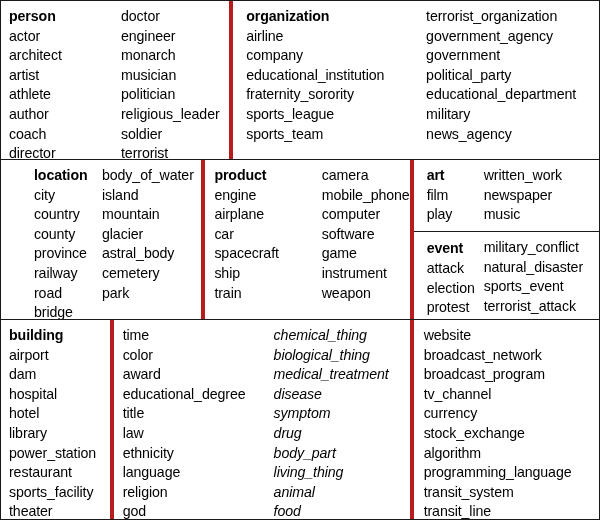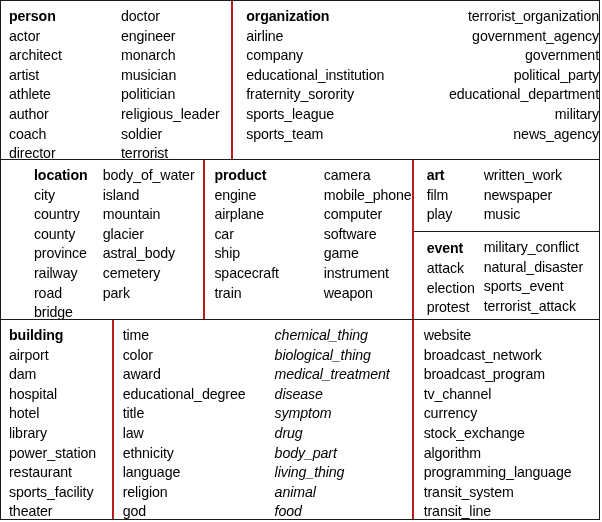--- a/index.html
+++ b/index.html
@@ -32,21 +32,21 @@
   }
   .tax-row:last-child {
     border-bottom: none;
   }
   #row-1 { height: 159px; }
   #row-2 { height: 160px; }
   #row-3 { height: 199px; }
 
   .tax-cell {
     box-sizing: border-box;
-    border-right: 2px solid #b91c1c;
+    border-right: 4px solid #b91c1c;
     display: flex;
     flex-direction: row;
     padding-top: 6px;
     overflow: hidden;
   }
   .tax-cell:last-child {
     border-right: none;
   }
   .stack-cell {
     box-sizing: border-box;
@@ -86,21 +86,21 @@
     font-weight: bold;
   }
 
   
   #cell-person       { width: 233px; }
   #cell-person .col-a { width: 112px; padding-left: 8px; }
   #cell-person .col-b { width: 113px; padding-left: 8px; }
 
   #cell-organization { width: 367px; }
   #cell-organization .col-a { width: 186px; padding-left: 13px; }
-  #cell-organization .col-b { width: 180px; padding-left: 7px; text-align: right; }
+  #cell-organization .col-b { width: 180px; padding-left: 7px; }
 
   
   #cell-location     { width: 205px; padding-left: 25px; }
   #cell-location .col-a { width: 81px; padding-left: 8px; }
   #cell-location .col-b { width: 123px; padding-left: 6px; }
 
   #cell-product      { width: 209px; gap: 12px; }
   #cell-product .col-a { width: 94px; padding-left: 9px; }
   #cell-product .col-b { width: 114px; padding-left: 8px; margin-left: 21px; }
 
@@ -199,22 +199,22 @@
         <span class="entry">park</span>
       </div>
     </div>
 
     <div class="tax-cell" id="cell-product">
       <div class="col col-a">
         <span class="entry head">product</span>
         <span class="entry">engine</span>
         <span class="entry">airplane</span>
         <span class="entry">car</span>
+        <span class="entry">spacecraft</span>
         <span class="entry">ship</span>
-        <span class="entry">spacecraft</span>
         <span class="entry">train</span>
       </div>
       <div class="col col-b">
         <span class="entry">camera</span>
         <span class="entry">mobile_phone</span>
         <span class="entry">computer</span>
         <span class="entry">software</span>
         <span class="entry">game</span>
         <span class="entry">instrument</span>
         <span class="entry">weapon</span>

